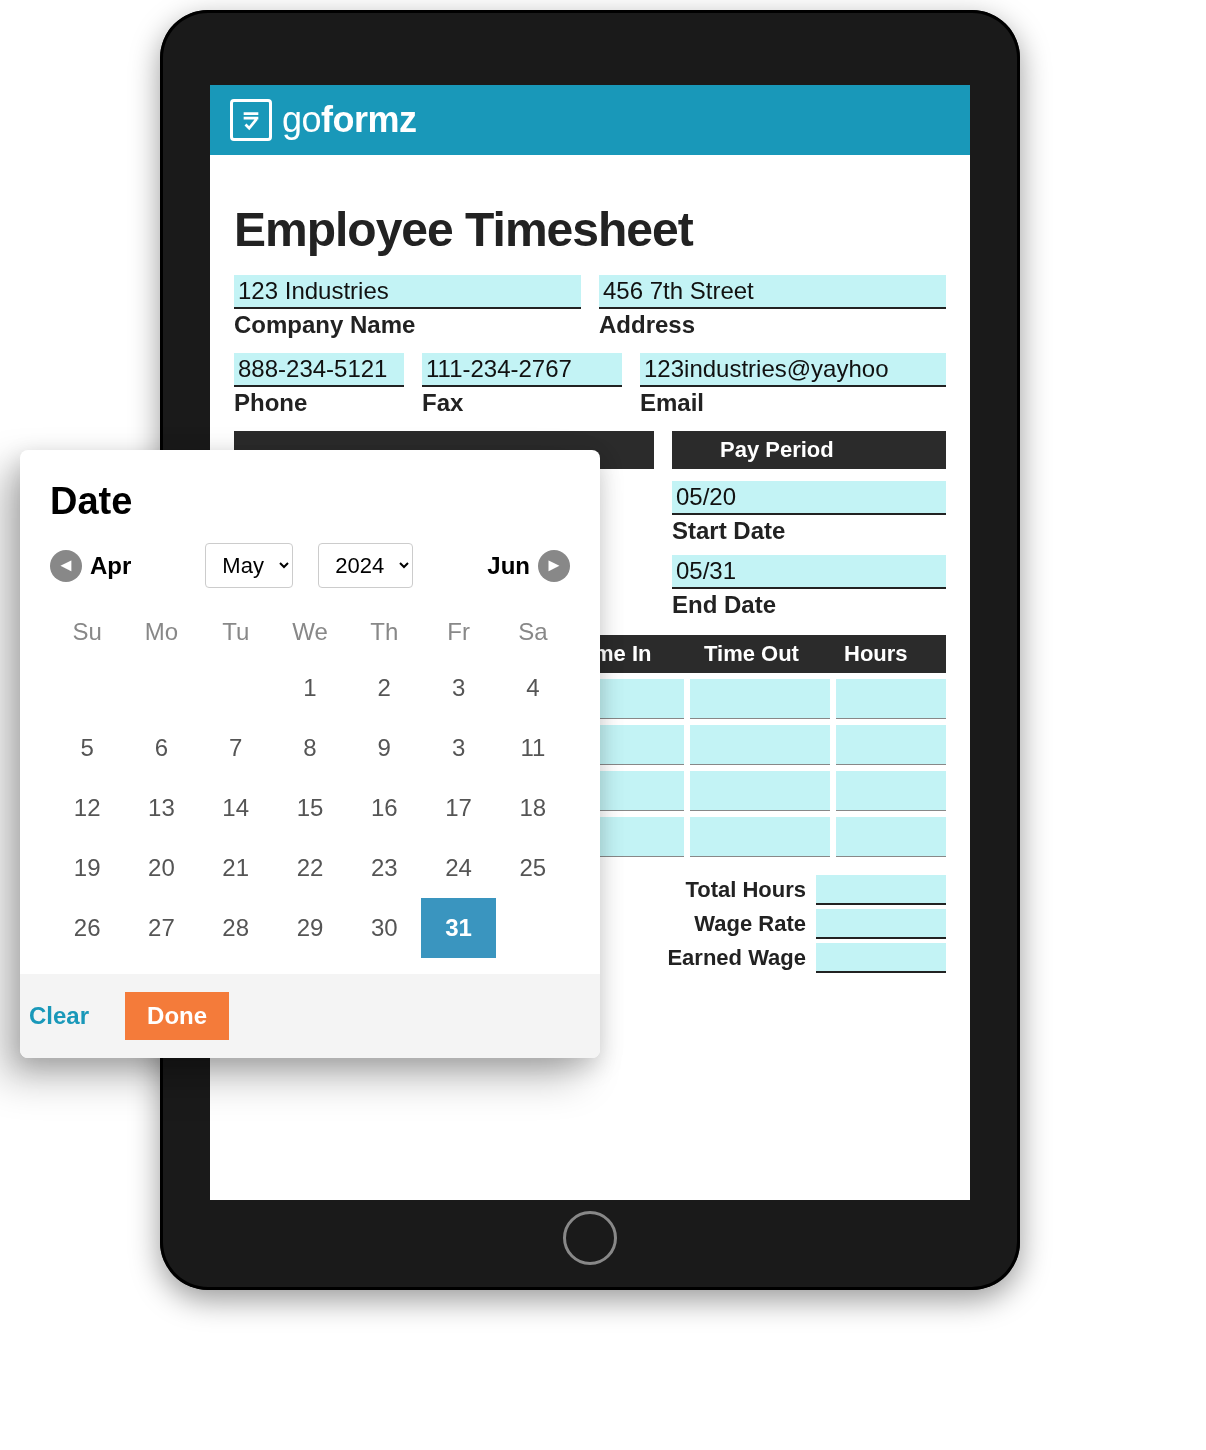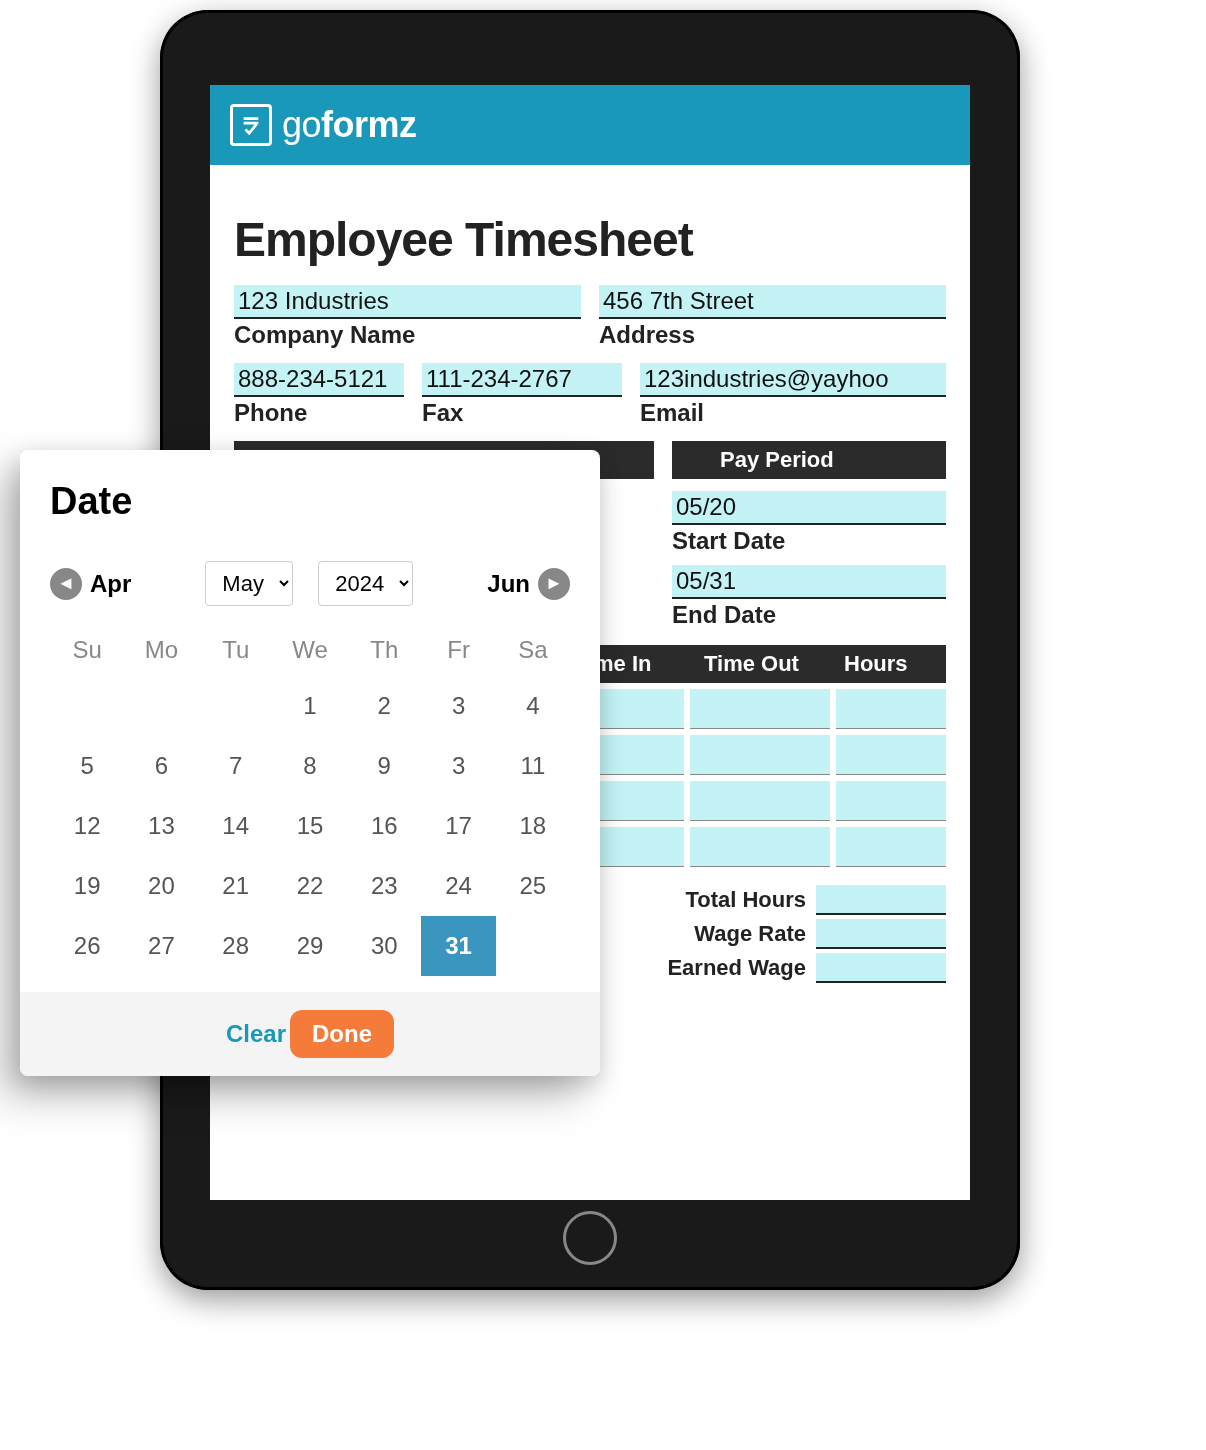--- a/index.html
+++ b/index.html
@@ -38,21 +38,21 @@
     width: 100%;
     height: 100%;
     background: #fff;
     overflow: hidden;
     position: relative;
   }
 
   
   .app-header {
     background: #1998b9;
-    height: 80px;
+    height: 70px;
     display: flex;
     align-items: center;
     padding: 0 20px;
     gap: 10px;
     color: #fff;
   }
   .logo-icon {
     width: 42px; height: 42px;
     border: 3px solid #fff;
     border-radius: 4px;
@@ -144,21 +144,21 @@
     position:absolute;
     left: 20px;
     top: 450px;
     width: 580px;
     background:#fff;
     border-radius:8px;
     box-shadow: -20px 20px 40px rgba(0,0,0,0.25), 0 8px 24px rgba(0,0,0,0.18);
     padding: 30px 30px 0 30px;
     font-family: inherit;
   }
-  .dp-title { font-size: 38px; font-weight:700; margin-bottom: 38px; }
+  .dp-title { font-size: 38px; font-weight:700; margin-bottom: 20px; }
   .dp-nav {
     display:flex; align-items:center; justify-content:space-between;
     gap:10px; margin-bottom:18px;
   }
   .dp-nav-side { display:flex; align-items:center; gap:8px; font-size:24px; font-weight:700;}
   .circle-btn {
     width:32px;height:32px;border-radius:50%;
     background:#888; color:#fff;
     display:flex;align-items:center;justify-content:center;
     font-size:18px;
@@ -181,33 +181,33 @@
   .dp-head { color:#888; font-weight:500; padding:12px 0;}
   .dp-cell { padding:16px 0; cursor:pointer; font-weight:500;}
   .dp-cell.sel {
     background:#3a95bf; color:#fff; font-weight:700;
   }
   .dp-footer {
     margin: 16px -30px 0 -30px;
     background:#f4f4f4;
     padding:18px 9px;
     display:flex;
-    justify-content:center;
-    gap:4px;
+    justify-content:flex-start;
+    gap:36px;
     border-radius:0 0 8px 8px;
   }
   .btn-clear {
     background:none;border:none;
     color:#1998b9; font-size:24px; font-weight:700;
     cursor:pointer;
   }
   .btn-done {
     background:#f47b3a; color:#fff; border:none;
     font-size:24px; font-weight:700;
-    padding:10px 22px; border-radius:12px;
+    padding:10px 22px; border-radius:0;
     cursor:pointer;
   }
 </style>
 </head>
 <body>
 
 <div class="tablet">
   <div class="screen">
 
     <div class="app-header">

